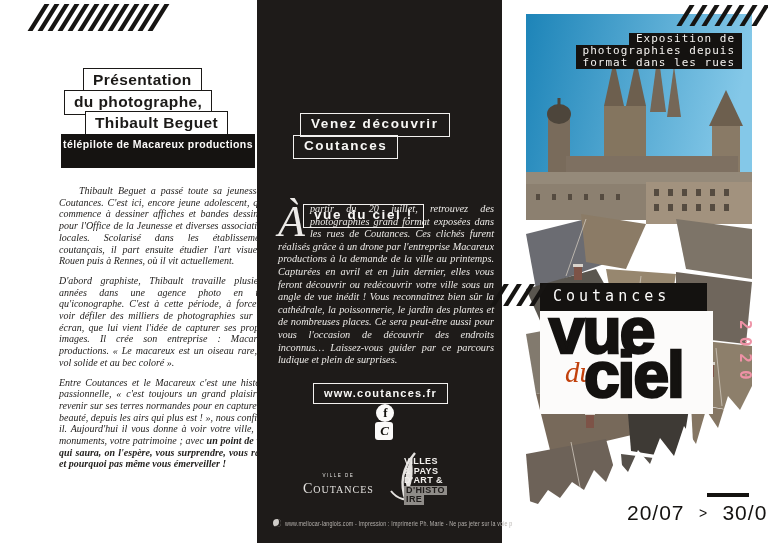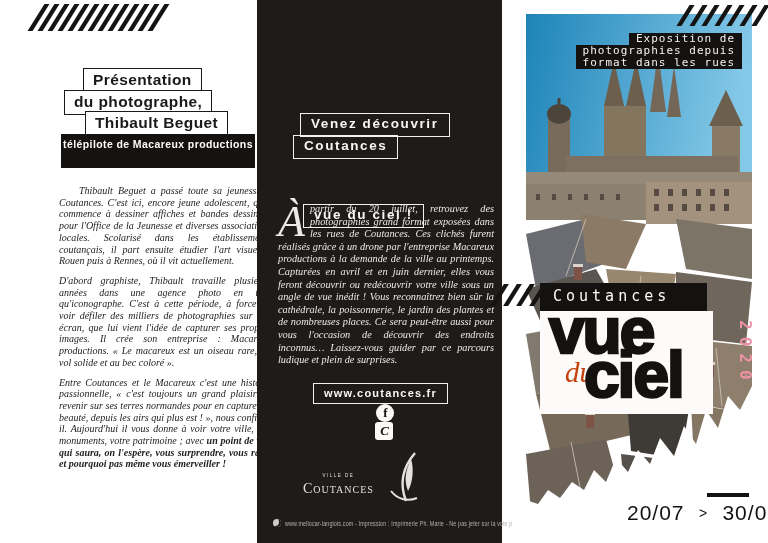--- a/index.html
+++ b/index.html
@@ -146,20 +146,27 @@
 
     <div class="logos-row">
       <div class="logo-cout">
         <span class="sup">VILLE DE</span>
         <span class="word">Coutances</span>
         <svg class="swoosh" width="34" height="54" viewBox="0 0 34 54">
           <path d="M28,2 C16,16 12,32 19,50" stroke="#e4e2df" stroke-width="2.4" fill="none"></path>
           <path d="M24,8 C18,20 17,30 21,40 C26,31 27,17 24,8 Z" fill="#e4e2df"></path>
           <path d="M4,40 C10,48 20,51 30,47" stroke="#e4e2df" stroke-width="2" fill="none"></path>
         </svg>
+      </div>
+      <div class="logo-vpah">
+        <span>VILLES</span>
+        <span>&amp; PAYS</span>
+        <span>D'ART &amp;</span>
+        <span><span class="gray">D'HISTO</span></span>
+        <span><span class="gray">IRE</span></span>
       </div>
     </div>
 
     <div class="mid-footer">
       <span class="eco"></span>
       <span class="txt">www.mellocar-langlois.com - Impression : Imprimerie Ph. Marie - Ne pas jeter sur la voie publique.</span>
     </div>
   </div>
 
   <div class="panel-right"></div>

